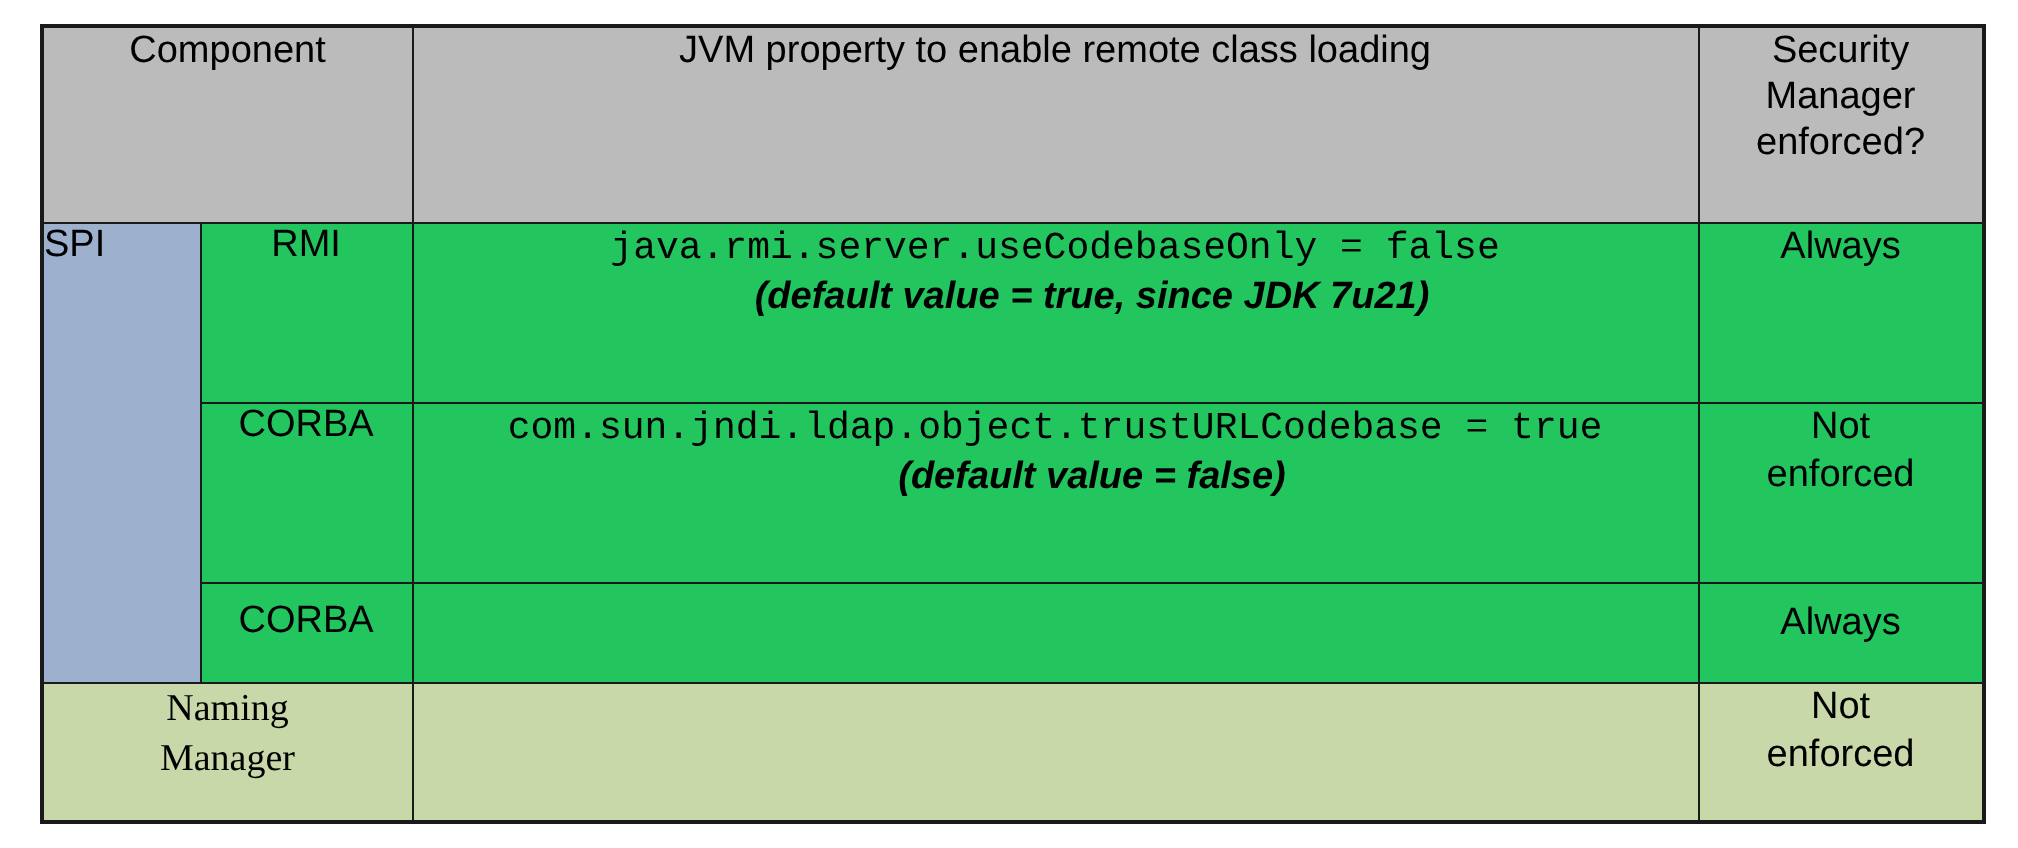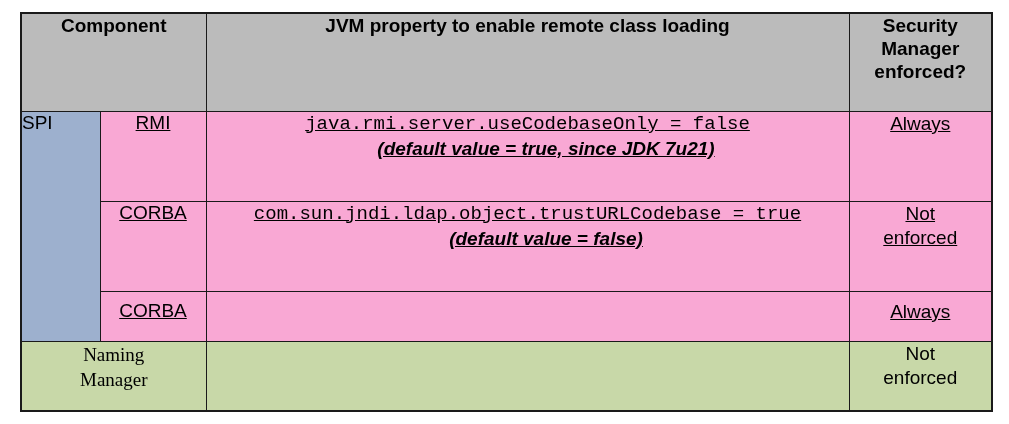--- a/index.html
+++ b/index.html
@@ -42,29 +42,29 @@
   col.c-spi     { width: 79px; }
   col.c-sub     { width: 106px; }
   col.c-prop    { width: 643px; }
   col.c-sec     { width: 143px; }
 
   
   .hdr {
     background: #bbbbbb;
     text-align: center;
     vertical-align: middle;
-    font-weight: bold;
+    font-weight: normal;
     font-size: 21px;
     line-height: 1.22;
     border-color: #1a1a1a;
   }
 
   
   .fill-blue   { background: #9db0ce; }
-  .fill-yellow { background: #f9a8d4; text-decoration: underline; }
+  .fill-yellow { background: #22c55e; }
   .fill-green  { background: #c8d8a8; }
 
   
   .b-olive { border-color: #7a5f00; }
   .b-green { border-color: #6f7d55; }
 
   .spi-label {
     text-align: left;
     vertical-align: middle;
     font-size: 19px;

